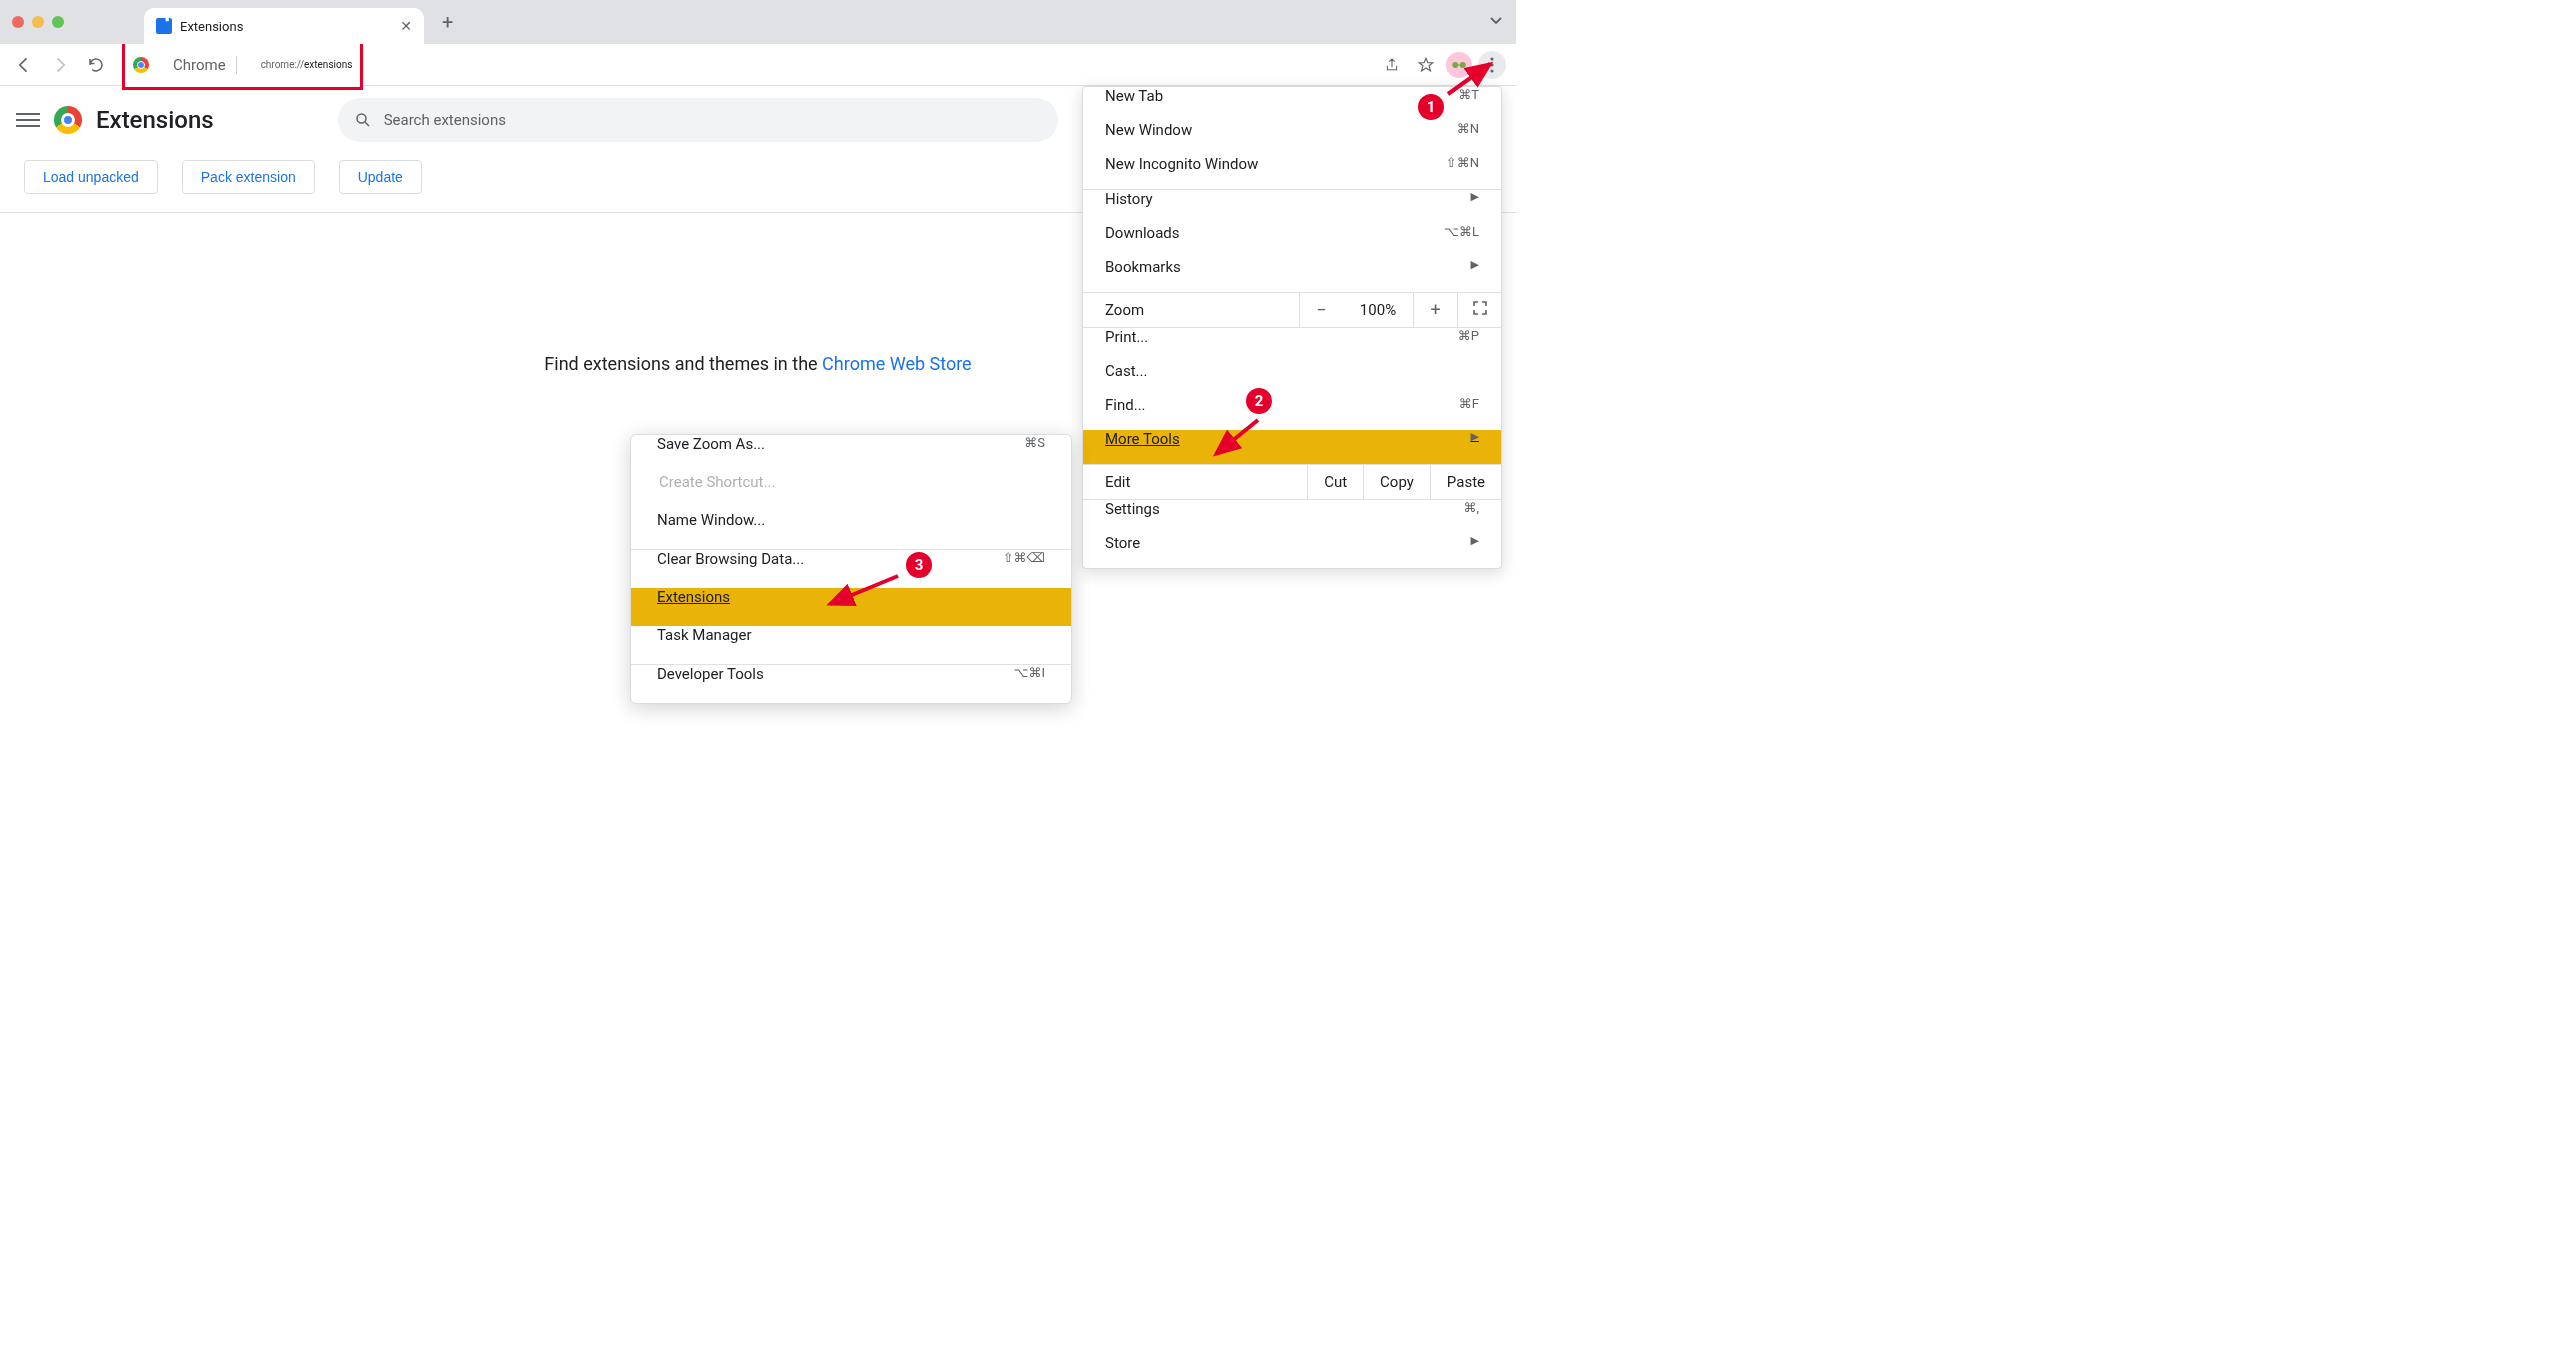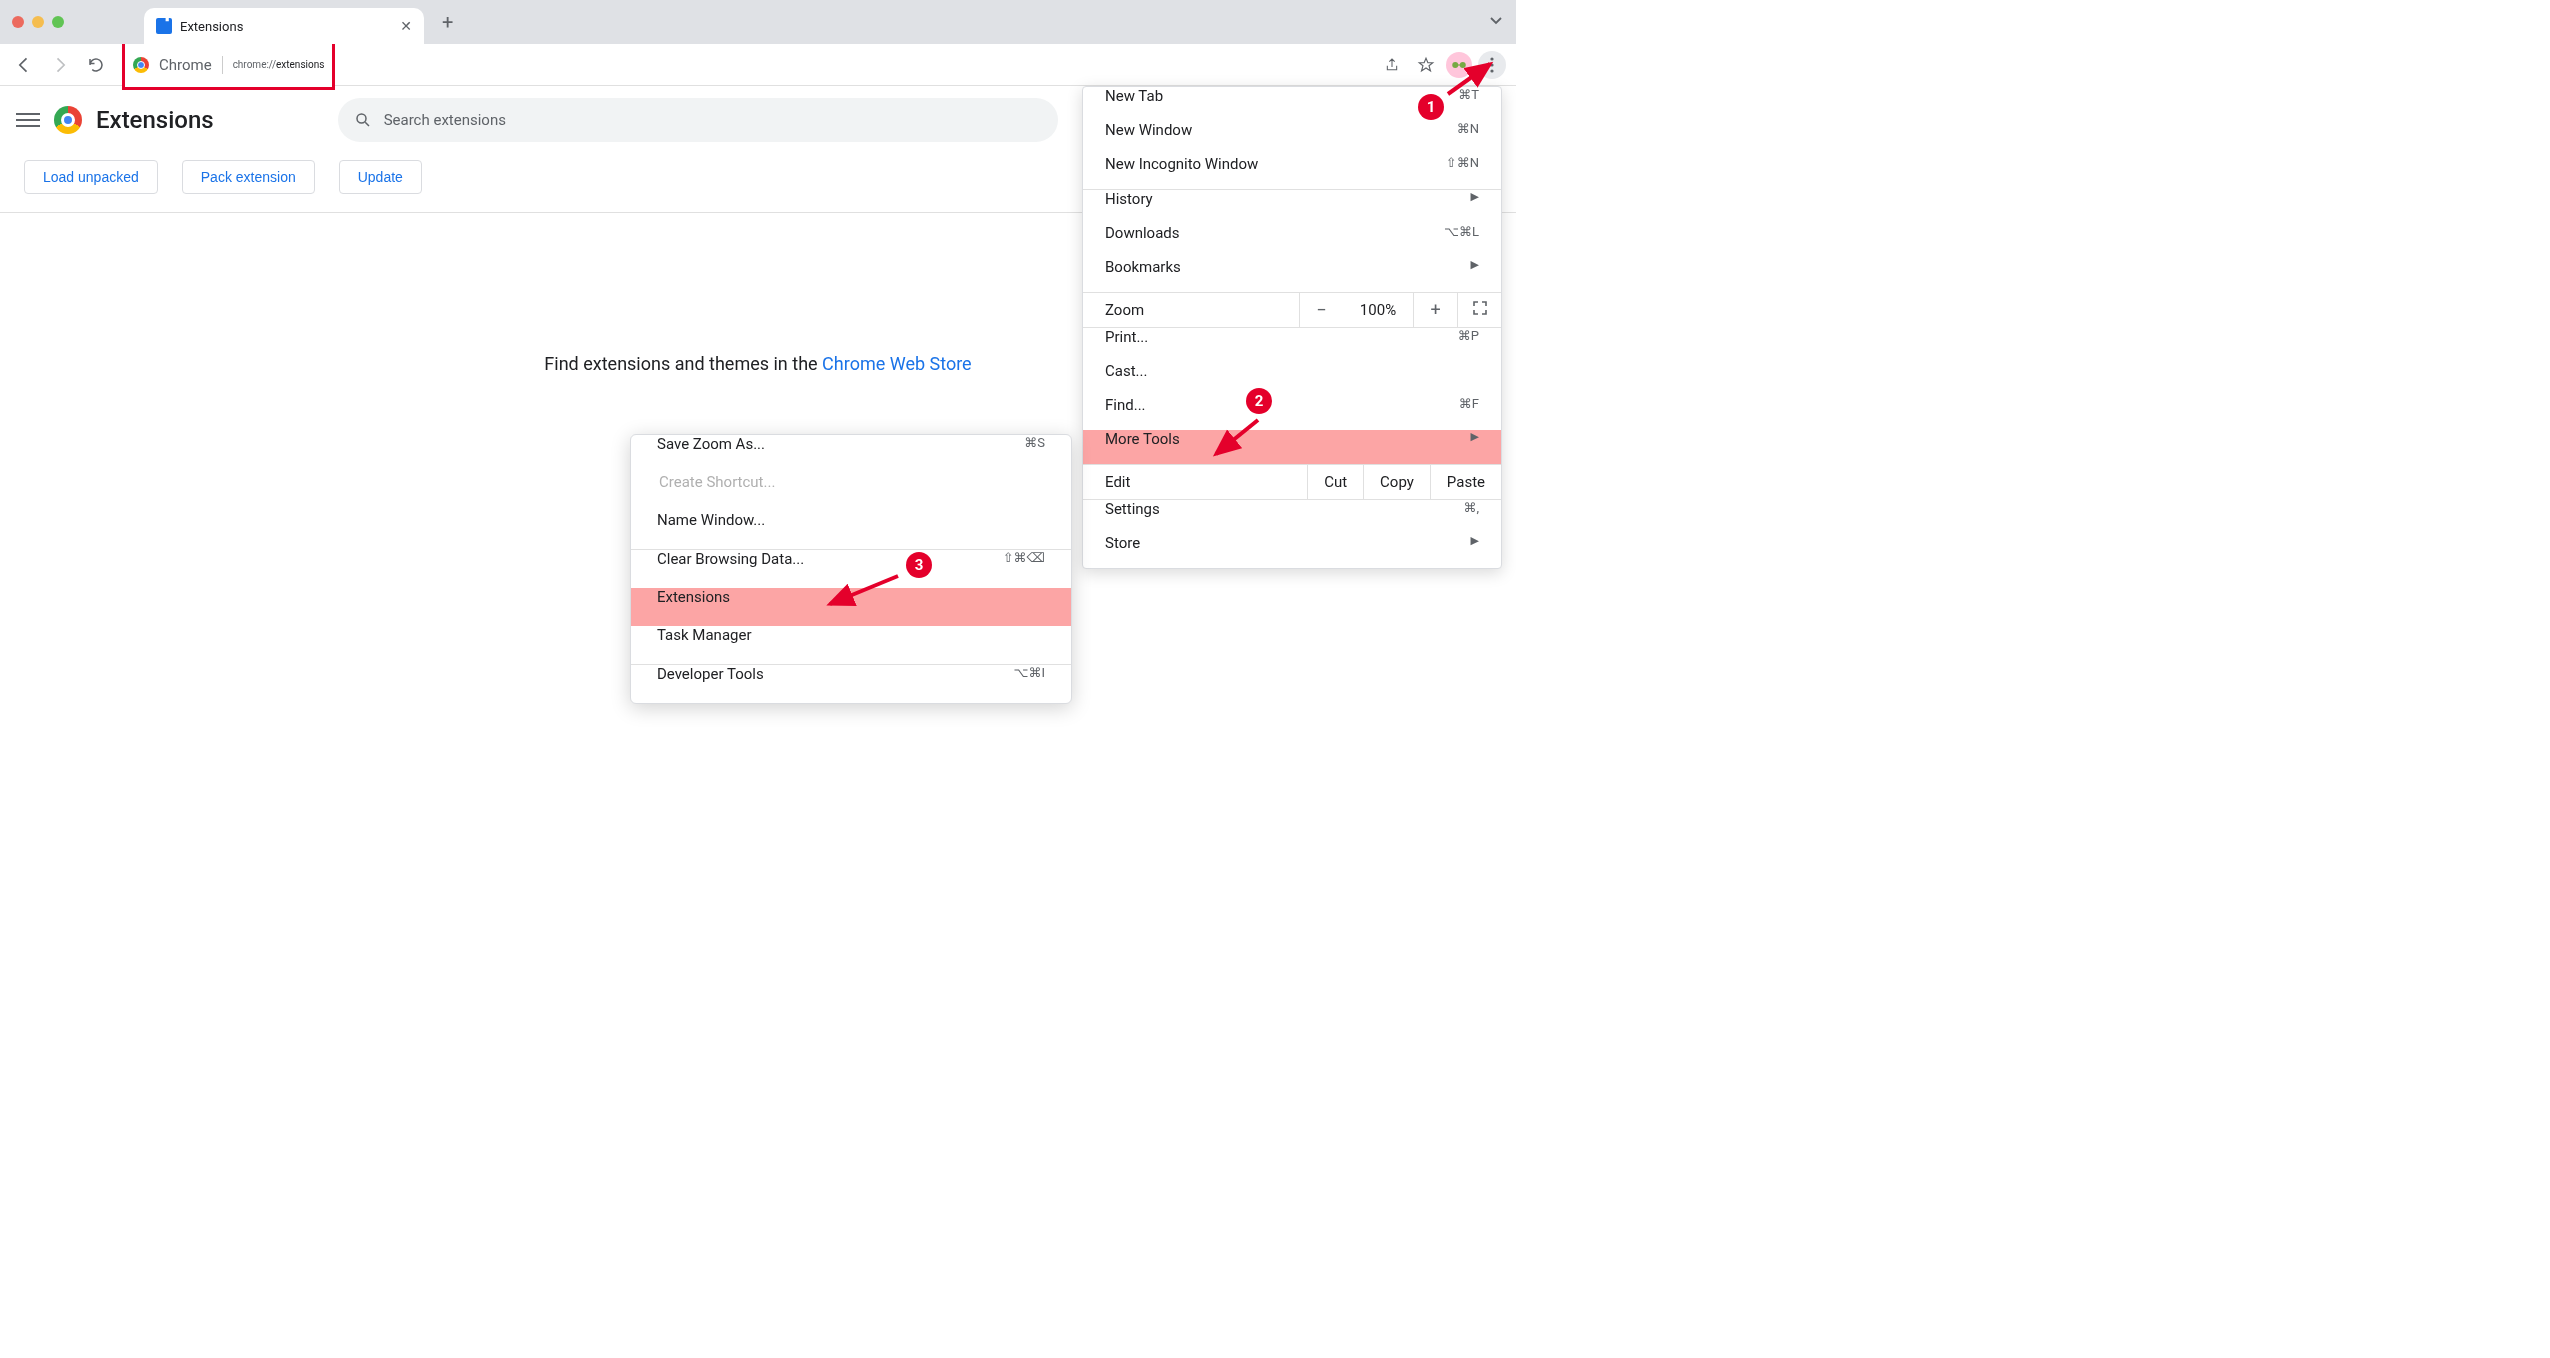--- a/index.html
+++ b/index.html
@@ -59,20 +59,21 @@
   }
   .nav-icon { width:28px; height:28px; display:flex;align-items:center;justify-content:center; color:#5f6368; border-radius:50%;}
   .omnibox-wrap {
     border: 3px solid #e4002b; 
     height: 50px;
     display:flex; align-items:center;
     padding: 0 8px;
     margin-left:4px;
     background:#fff;
     border-radius:0;
+    gap:14px;
   }
   .omnibox-chrome-icon {
     width:16px;height:16px;border-radius:50%;
     background: conic-gradient(#ea4335 0 120deg,#fbbc05 120deg 240deg,#34a853 240deg 360deg);
     position:relative; margin-right:10px;
   }
   .omnibox-chrome-icon:after{
     content:'';position:absolute;inset:4px;border-radius:50%;background:#4285f4;border:1.5px solid #fff;
   }
   .omnibox-chip { color:#5f6368;font-size:15px;padding-right:10px;border-right:1px solid #ccc;margin-right:10px;}
@@ -119,21 +120,21 @@
   
   .main-menu {
     position:absolute; top:86px; right:14px;
     width:420px; background:#fff; border:1px solid #dadce0; border-radius:4px;
     box-shadow:0 4px 16px rgba(0,0,0,.15);
     font-size:15px; color:#202124;
   }
   .menu-item{
     display:flex;align-items:flex-start;height:34px;padding:0 22px;justify-content:space-between;
   }
-  .menu-item.hover{background:#fca5a5;}
+  .menu-item.hover{background:#eab308;text-decoration:underline;}
   .menu-shortcut{color:#5f6368;font-size:13px;}
   .menu-sep{height:1px;background:#e0e0e0;}
   .menu-caret{color:#5f6368;font-size:11px;}
   .zoom-row{display:flex;align-items:center;height:36px;border-top:1px solid #e0e0e0;border-bottom:1px solid #e0e0e0;}
   .zoom-row .label{padding-left:22px;flex:1;}
   .zoom-ctrl{display:flex;align-items:center;}
   .zoom-btn{width:44px;text-align:center;font-size:18px;color:#5f6368;border-left:1px solid #e0e0e0;height:36px;line-height:36px;}
   .zoom-pct{width:70px;text-align:center;}
   .fs-btn{width:44px;text-align:center;border-left:1px solid #e0e0e0;height:36px;line-height:36px;color:#5f6368;}
   .edit-row{display:flex;align-items:center;height:36px;border-top:1px solid #e0e0e0;border-bottom:1px solid #e0e0e0;}

